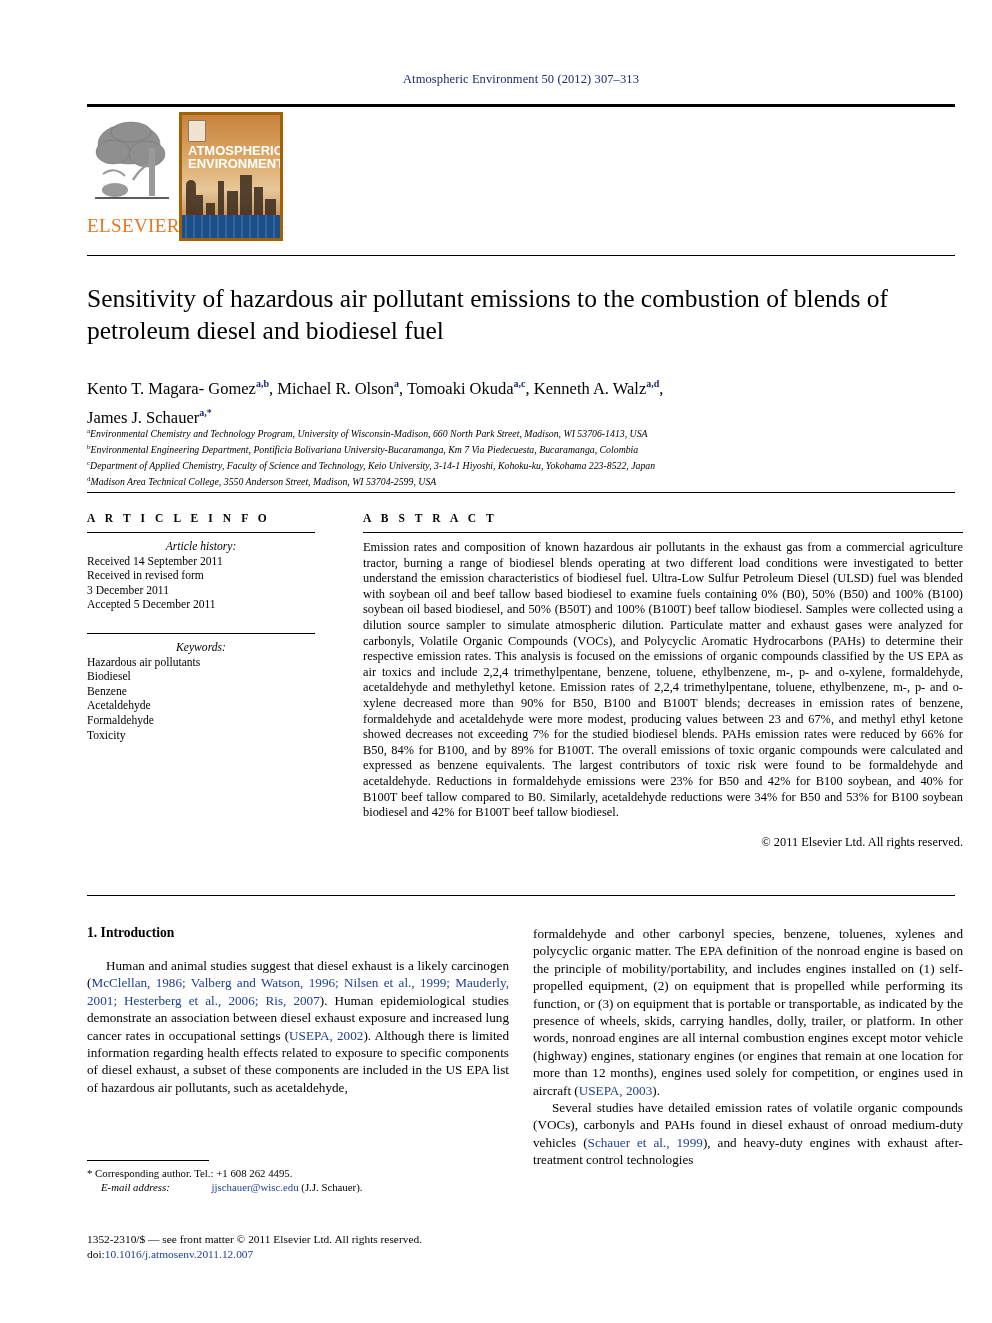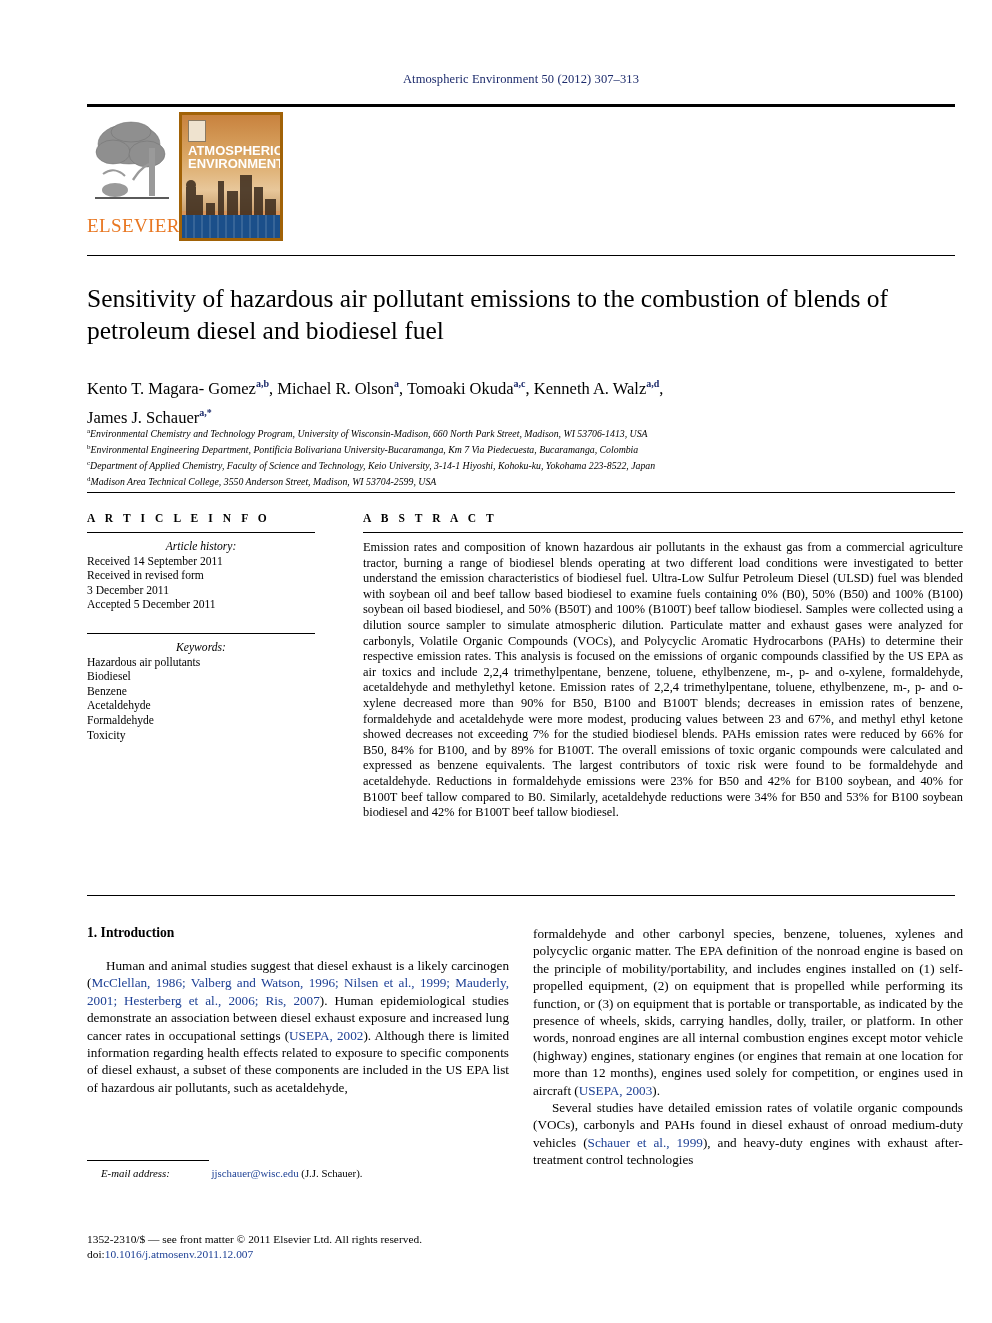--- a/index.html
+++ b/index.html
@@ -416,37 +416,39 @@
       <div>Acetaldehyde</div>
       <div>Formaldehyde</div>
       <div>Toxicity</div>
     </div>
   </div>
 
   <div class="abs-col">
     <div class="sec-head">A B S T R A C T</div>
     <div class="thin-rule"></div>
     <p class="abs-text">Emission rates and composition of known hazardous air pollutants in the exhaust gas from a commercial agriculture tractor, burning a range of biodiesel blends operating at two different load conditions were investigated to better understand the emission characteristics of biodiesel fuel. Ultra-Low Sulfur Petroleum Diesel (ULSD) fuel was blended with soybean oil and beef tallow based biodiesel to examine fuels containing 0% (B0), 50% (B50) and 100% (B100) soybean oil based biodiesel, and 50% (B50T) and 100% (B100T) beef tallow biodiesel. Samples were collected using a dilution source sampler to simulate atmospheric dilution. Particulate matter and exhaust gases were analyzed for carbonyls, Volatile Organic Compounds (VOCs), and Polycyclic Aromatic Hydrocarbons (PAHs) to determine their respective emission rates. This analysis is focused on the emissions of organic compounds classified by the US EPA as air toxics and include 2,2,4 trimethylpentane, benzene, toluene, ethylbenzene, m-, p- and o-xylene, formaldehyde, acetaldehyde and methylethyl ketone. Emission rates of 2,2,4 trimethylpentane, toluene, ethylbenzene, m-, p- and o-xylene decreased more than 90% for B50, B100 and B100T blends; decreases in emission rates of benzene, formaldehyde and acetaldehyde were more modest, producing values between 23 and 67%, and methyl ethyl ketone showed decreases not exceeding 7% for the studied biodiesel blends. PAHs emission rates were reduced by 66% for B50, 84% for B100, and by 89% for B100T. The overall emissions of toxic organic compounds were calculated and expressed as benzene equivalents. The largest contributors of toxic risk were found to be formaldehyde and acetaldehyde. Reductions in formaldehyde emissions were 23% for B50 and 42% for B100 soybean, and 40% for B100T beef tallow compared to B0. Similarly, acetaldehyde reductions were 34% for B50 and 53% for B100 soybean biodiesel and 42% for B100T beef tallow biodiesel.</p>
+    <div class="abs-copy">© 2011 Elsevier Ltd. All rights reserved.</div>
   </div>
 
   <div class="band-rule-bottom"></div>
 
   <div class="body-left">
     <h2 class="body-head">1.  Introduction</h2>
     <p class="body-p"><span>Human and animal studies suggest that diesel exhaust is a likely carcinogen (</span><span class="ref">McClellan, 1986; Valberg and Watson, 1996; Nilsen et al., 1999; Mauderly, 2001; Hesterberg et al., 2006; Ris, 2007</span><span>). Human epidemiological studies demonstrate an association between diesel exhaust exposure and increased lung cancer rates in occupational settings (</span><span class="ref">USEPA, 2002</span><span>). Although there is limited information regarding health effects related to exposure to specific components of diesel exhaust, a subset of these components are included in the US EPA list of hazardous air pollutants, such as acetaldehyde,</span></p>
   </div>
 
   <div class="body-right">
     <p class="body-p" style="text-indent:0"><span>formaldehyde and other carbonyl species, benzene, toluenes, xylenes and polycyclic organic matter. The EPA definition of the nonroad engine is based on the principle of mobility/portability, and includes engines installed on (1) self-propelled equipment, (2) on equipment that is propelled while performing its function, or (3) on equipment that is portable or transportable, as indicated by the presence of wheels, skids, carrying handles, dolly, trailer, or platform. In other words, nonroad engines are all internal combustion engines except motor vehicle (highway) engines, stationary engines (or engines that remain at one location for more than 12 months), engines used solely for competition, or engines used in aircraft (</span><span class="ref">USEPA, 2003</span><span>).</span></p>
     <p class="body-p"><span>Several studies have detailed emission rates of volatile organic compounds (VOCs), carbonyls and PAHs found in diesel exhaust of onroad medium-duty vehicles (</span><span class="ref">Schauer et al., 1999</span><span>), and heavy-duty engines with exhaust after-treatment control technologies</span></p>
   </div>
 
   <div class="footnote">
     <div class="footnote-rule"></div>
     <div class="footnote-text">
+      <div>* Corresponding author. Tel.: +1 608 262 4495.</div>
       <div style="padding-left:14px">
         <span class="em-lab">E-mail address:</span>
         <span class="mail">jjschauer@wisc.edu</span>
         <span>(J.J. Schauer).</span>
       </div>
     </div>
   </div>
 
   <div class="imprint">
     <div>1352-2310/$ — see front matter © 2011 Elsevier Ltd. All rights reserved.</div>

